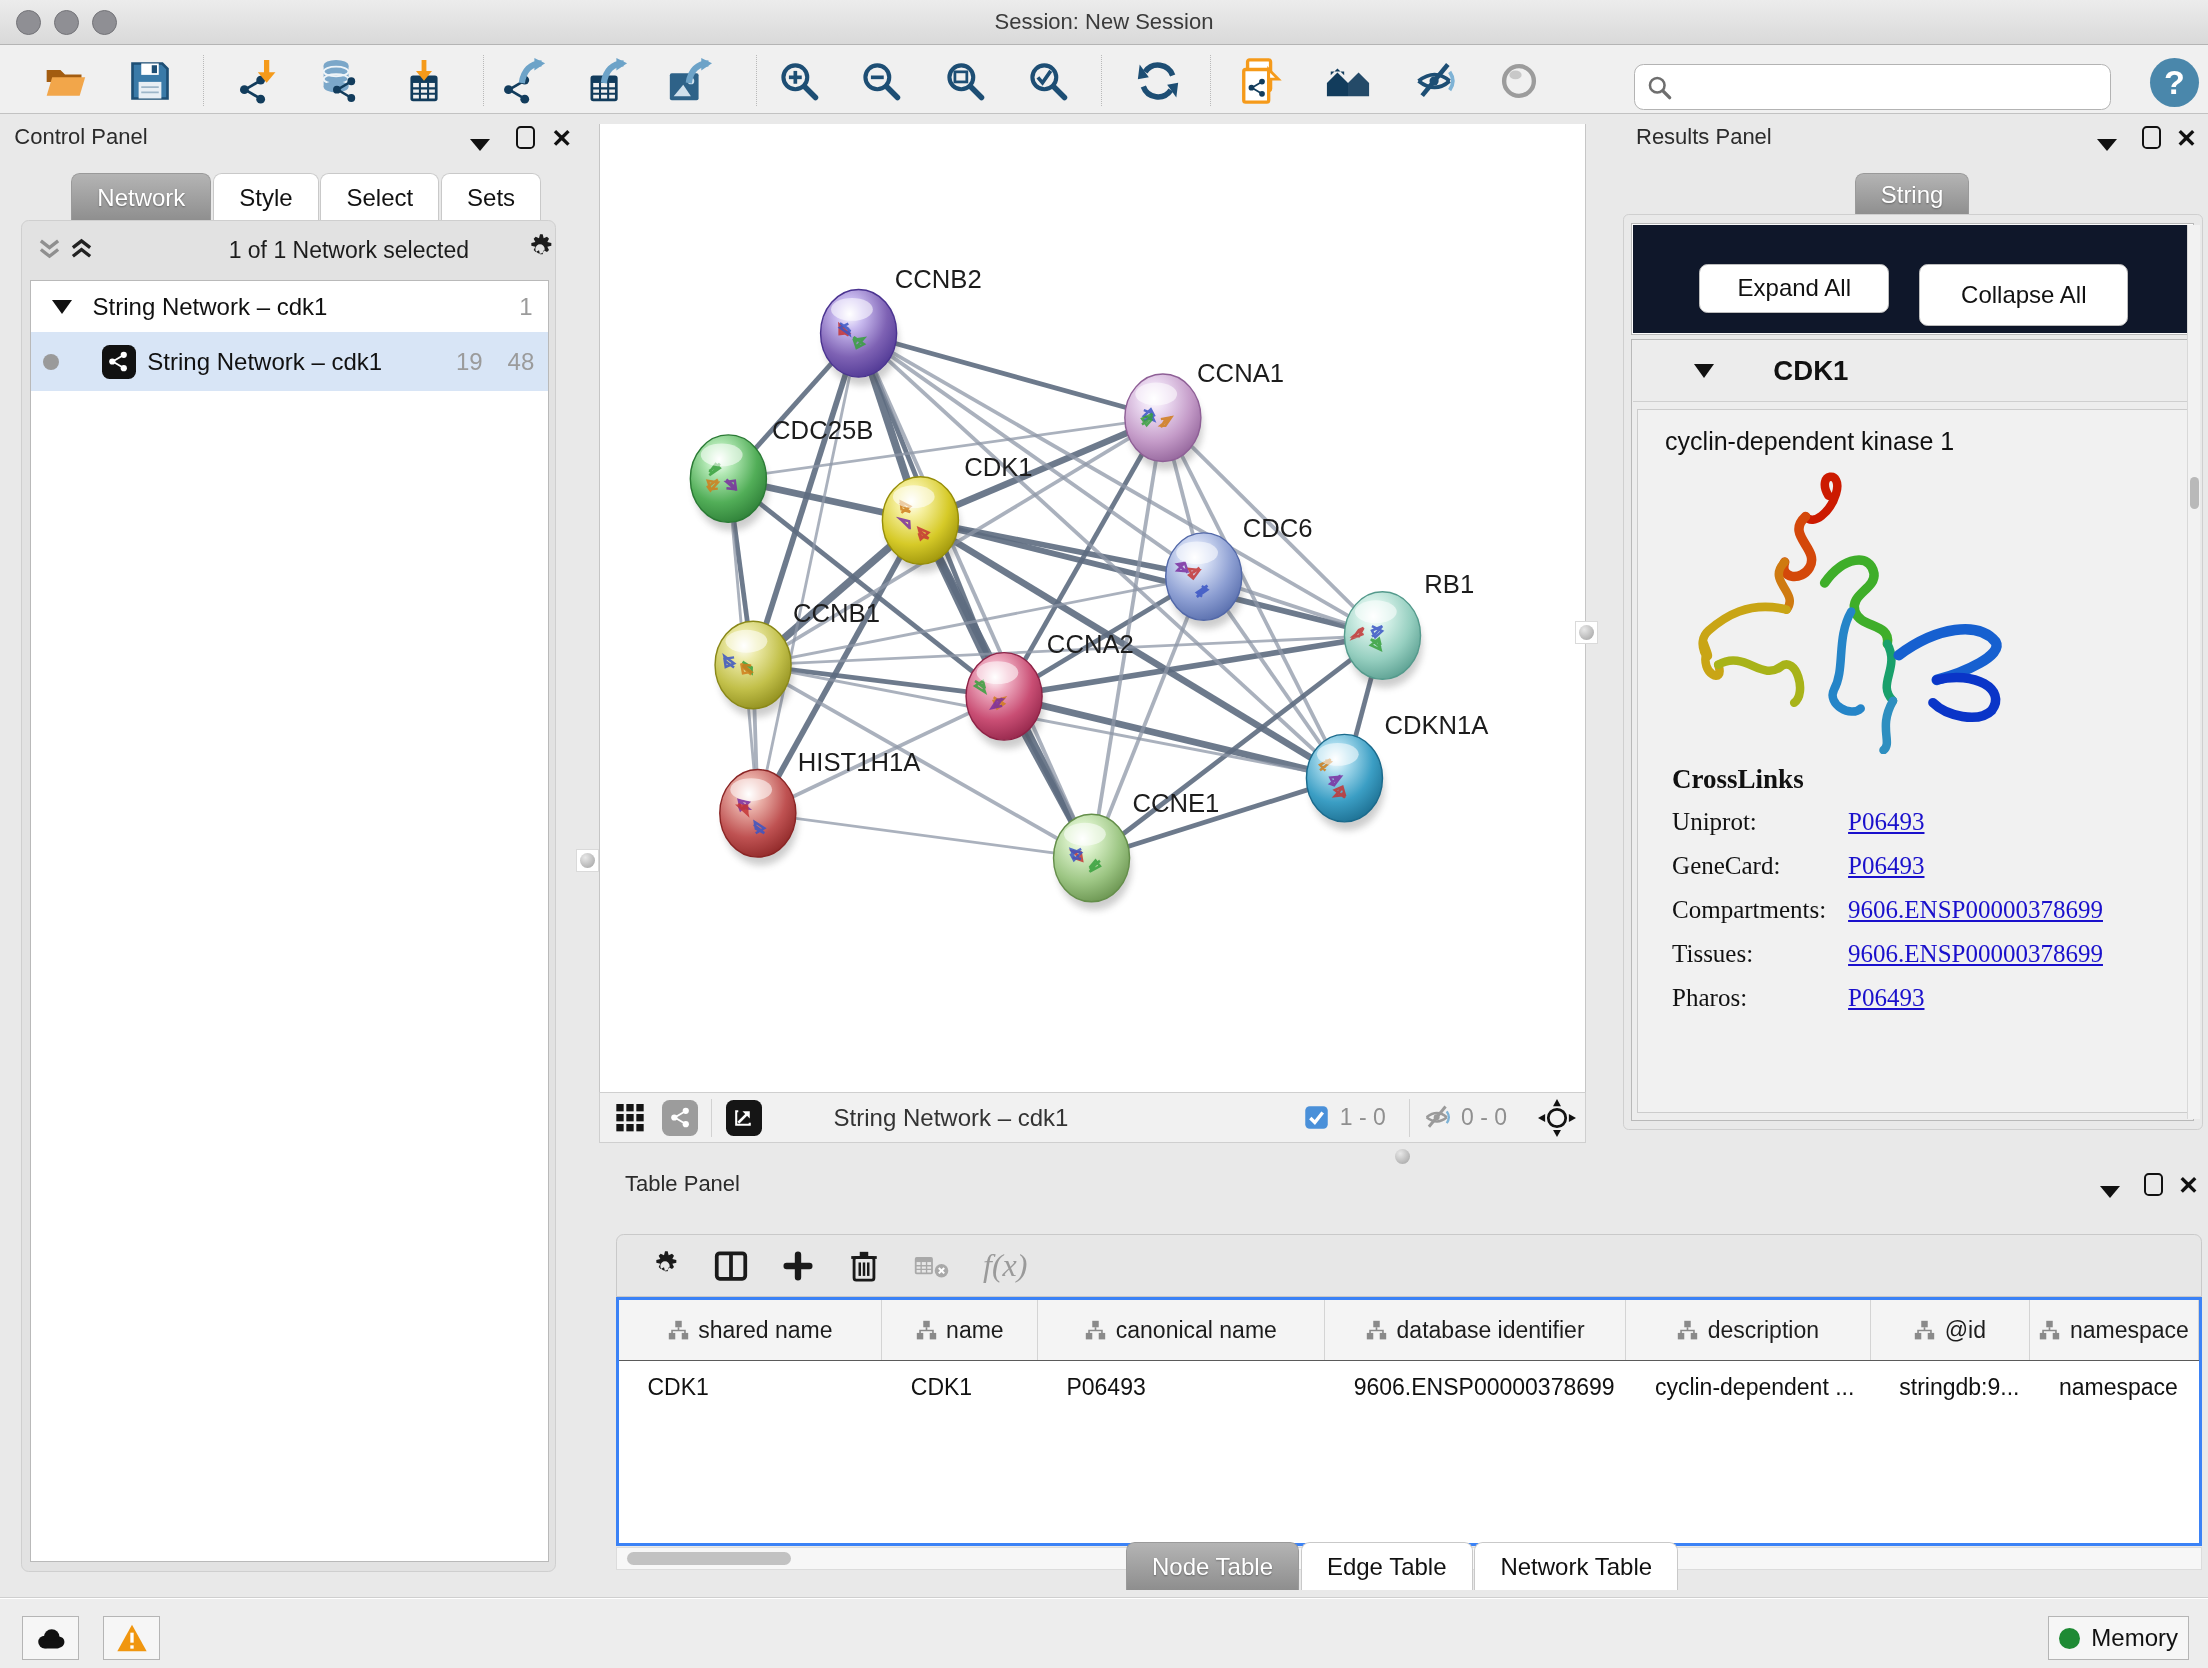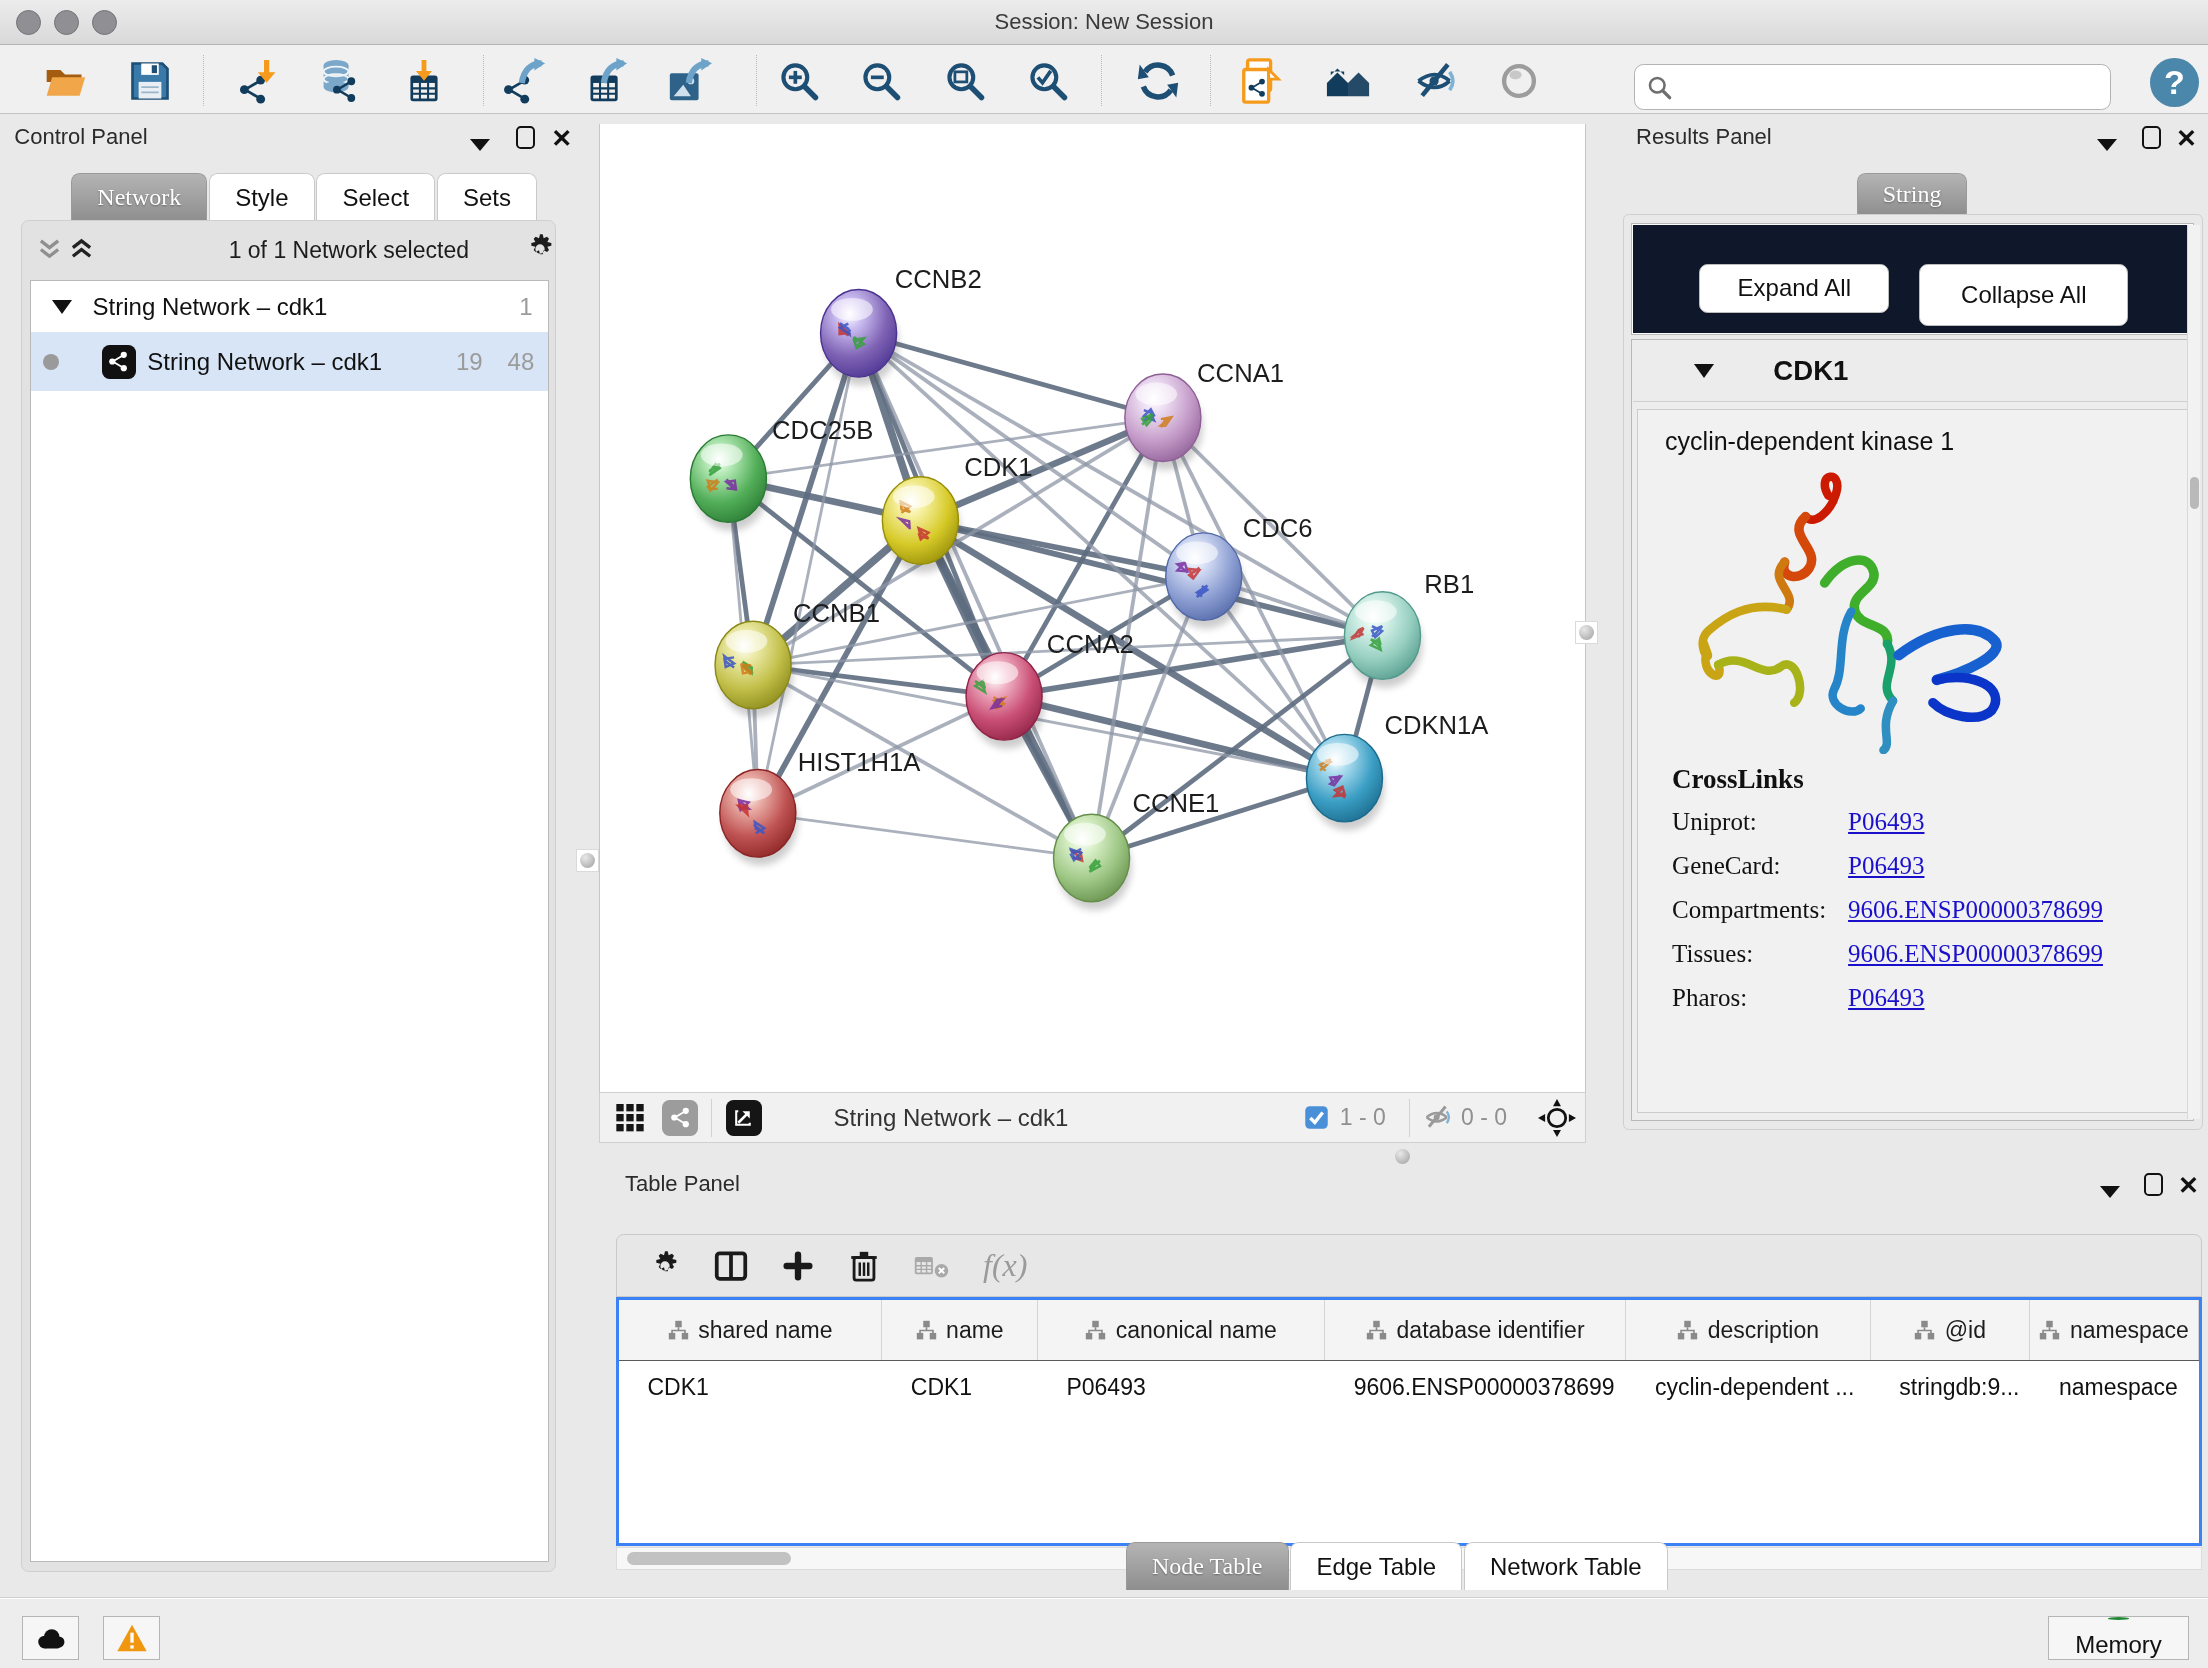--- a/index.html
+++ b/index.html
@@ -28,21 +28,21 @@
 
   
   .panel-title { font-size:22px; color:#2b2b2b; }
   .ph-ico { position:absolute; top:0; font-size:21px; color:#111; }
   .maxbox { width:19px; height:23px; border:2.9px solid #111; border-radius:4.8px; }
   .tabs { position:absolute; display:flex; }
   .tab { height:48px; padding:0 25px; font-size:24px; color:#111; background:#fff;
     border:1px solid #c9c9c9; border-bottom:none; border-radius:8.6px 8.6px 0 0;
     display:flex; align-items:center; justify-content:center; margin-right:1.9px; }
   .tab.active { background:linear-gradient(#b4b4b4,#8e8e8e); color:#fff;
-    text-shadow:0 1px 1.9px rgba(0,0,0,.35); border-color:#9a9a9a;font-family:Liberation Serif, serif; }
+    text-shadow:0 1px 1.9px rgba(0,0,0,.35); border-color:#9a9a9a; }
   .btn { background:#fff; border:1px solid #bdbdbd; border-radius:8.6px; font-size:24px;
     color:#111; display:flex; align-items:center; justify-content:center;
     box-shadow:0 1px 1px rgba(0,0,0,.08); }
 
   
   #control-panel { position:absolute; left:14.3px; top:124px; width:552px; height:1455px; }
   #cp-header { position:relative; height:36px; }
   #cp-tabs { left:57px; top:49px; }
   #cp-box { position:absolute; left:6.7px; top:96px; width:535px; height:1352px;
     background:#e2e2e2; border:1px solid #cfcfcf; border-radius:7.6px; }
@@ -117,21 +117,21 @@
   #tbl-hscroll { position:absolute; left:17px; top:376px; width:1586px; height:23px;
     background:#f7f7f7; border:1px solid #dcdcdc; }
   #tbl-hthumb { position:absolute; left:9.5px; top:3.8px; width:164px; height:13.3px; border-radius:7.6px; background:#c2c2c2; }
   #tbl-tabs { position:absolute; left:527px; top:371px; }
 
   
   #statusbar { position:absolute; left:0; top:1598px; width:2208px; height:70px;
     background:#ededed; border-top:1px solid #ffffff; box-shadow:0 -1px 0 #cfcfcf; }
   .sbtn { position:absolute; top:17px; height:44px; background:#f6f6f6; border:1.9px solid #b5b5b5;
     display:flex; align-items:center; justify-content:center; }
-  #memory-btn { left:2048px; width:141px; gap:11.4px; font-size:24px; color:#111;flex-direction:column; }
+  #memory-btn { left:2048px; width:141px; gap:11.4px; font-size:24px; color:#111; }
   #mem-dot { width:21px; height:21px; border-radius:50%; background:#1e8a34; }
 
   svg text { font-family:"Liberation Sans",sans-serif; }
 </style>
 </head>
 <body>
 
 <svg width="0" height="0" style="position:absolute">
   <defs>
     <symbol id="i-share" viewBox="0 0 48 48">

